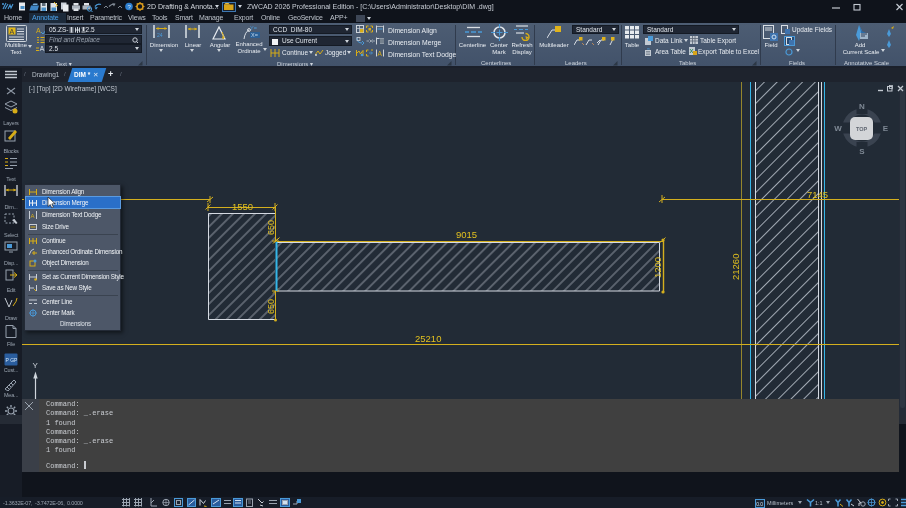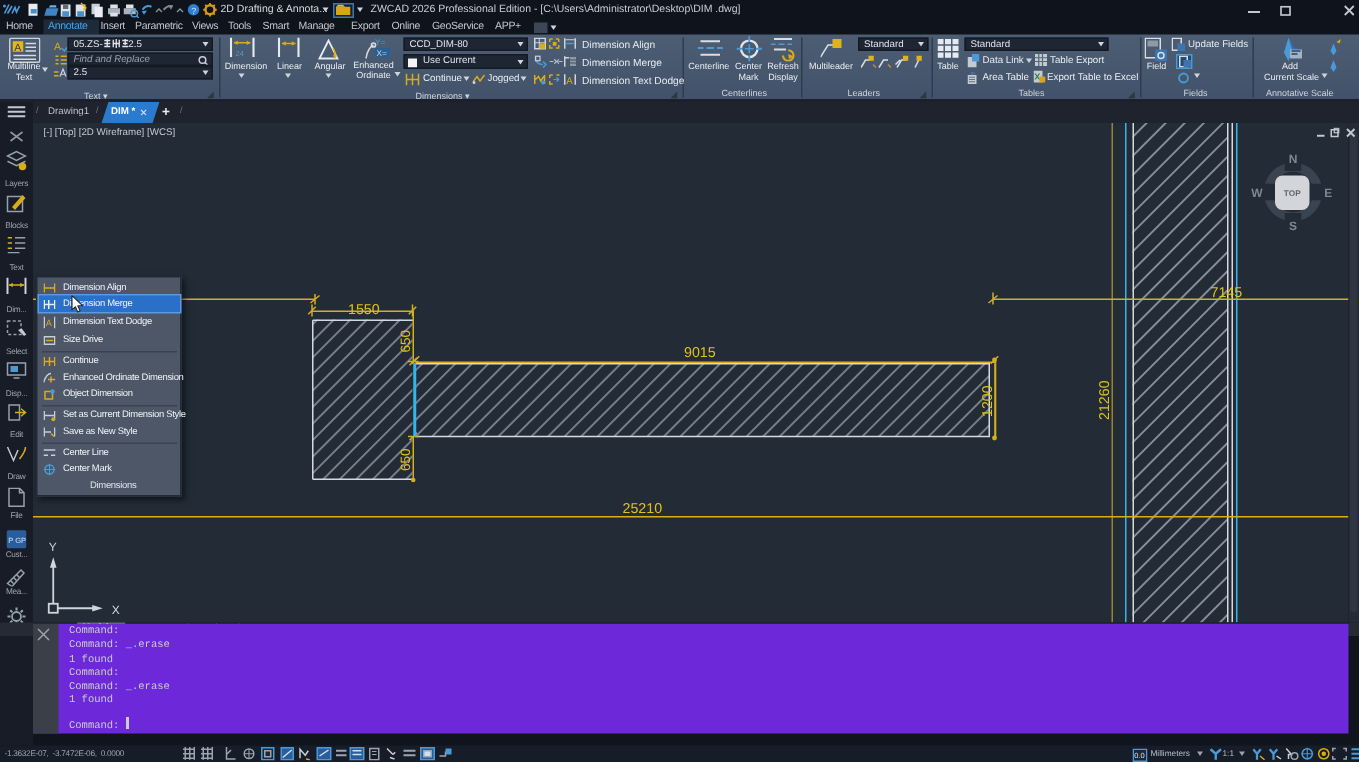--- a/index.html
+++ b/index.html
@@ -40,21 +40,21 @@
   background:#4d5768; border:1px solid #232a36; box-shadow:2px 2px 4px rgba(0,0,0,.5); z-index:30; }
 #ctxmenu .mi { position:absolute; left:1px; width:94px; height:11px; font-size:6.3px; letter-spacing:-0.2px;
   color:#f0f3f6; line-height:11px; white-space:nowrap; }
 #ctxmenu .mi .txt { position:absolute; left:16px; top:0; }
 #ctxmenu .mi .ic { position:absolute; left:3px; top:1.5px; width:8px; height:8px; }
 #ctxmenu .sep { position:absolute; left:3px; width:90px; height:1px; background:#3a4350; }
 #ctxmenu .hl { background:#2a6fc8; outline:1px solid #5a9ae0; }
 
 #modelbar { position:absolute; left:0; top:415px; width:906px; height:9px; background:#252b35; }
 
-#cmd { position:absolute; left:22px; top:416px; width:877px; height:73px; background:#6d28d9; }
+#cmd { position:absolute; left:22px; top:399px; width:877px; height:73px; background:#404040; }
 #cmdgut { position:absolute; left:0px; top:0px; width:17px; height:73px; background:#3a3f48; }
 #cmd pre { position:absolute; left:24px; top:1px; font-family:"Liberation Mono", monospace;
   font-size:7px; line-height:9.3px; color:#c9ccd1; }
 
 #status { position:absolute; left:0; top:497px; width:906px; height:11px; background:#171d28; }
 #status .txt { position:absolute; font-size:5.5px; color:#9aa3ae; top:2.5px; white-space:nowrap; }
 </style>
 </head>
 <body>
 <div id="app">

